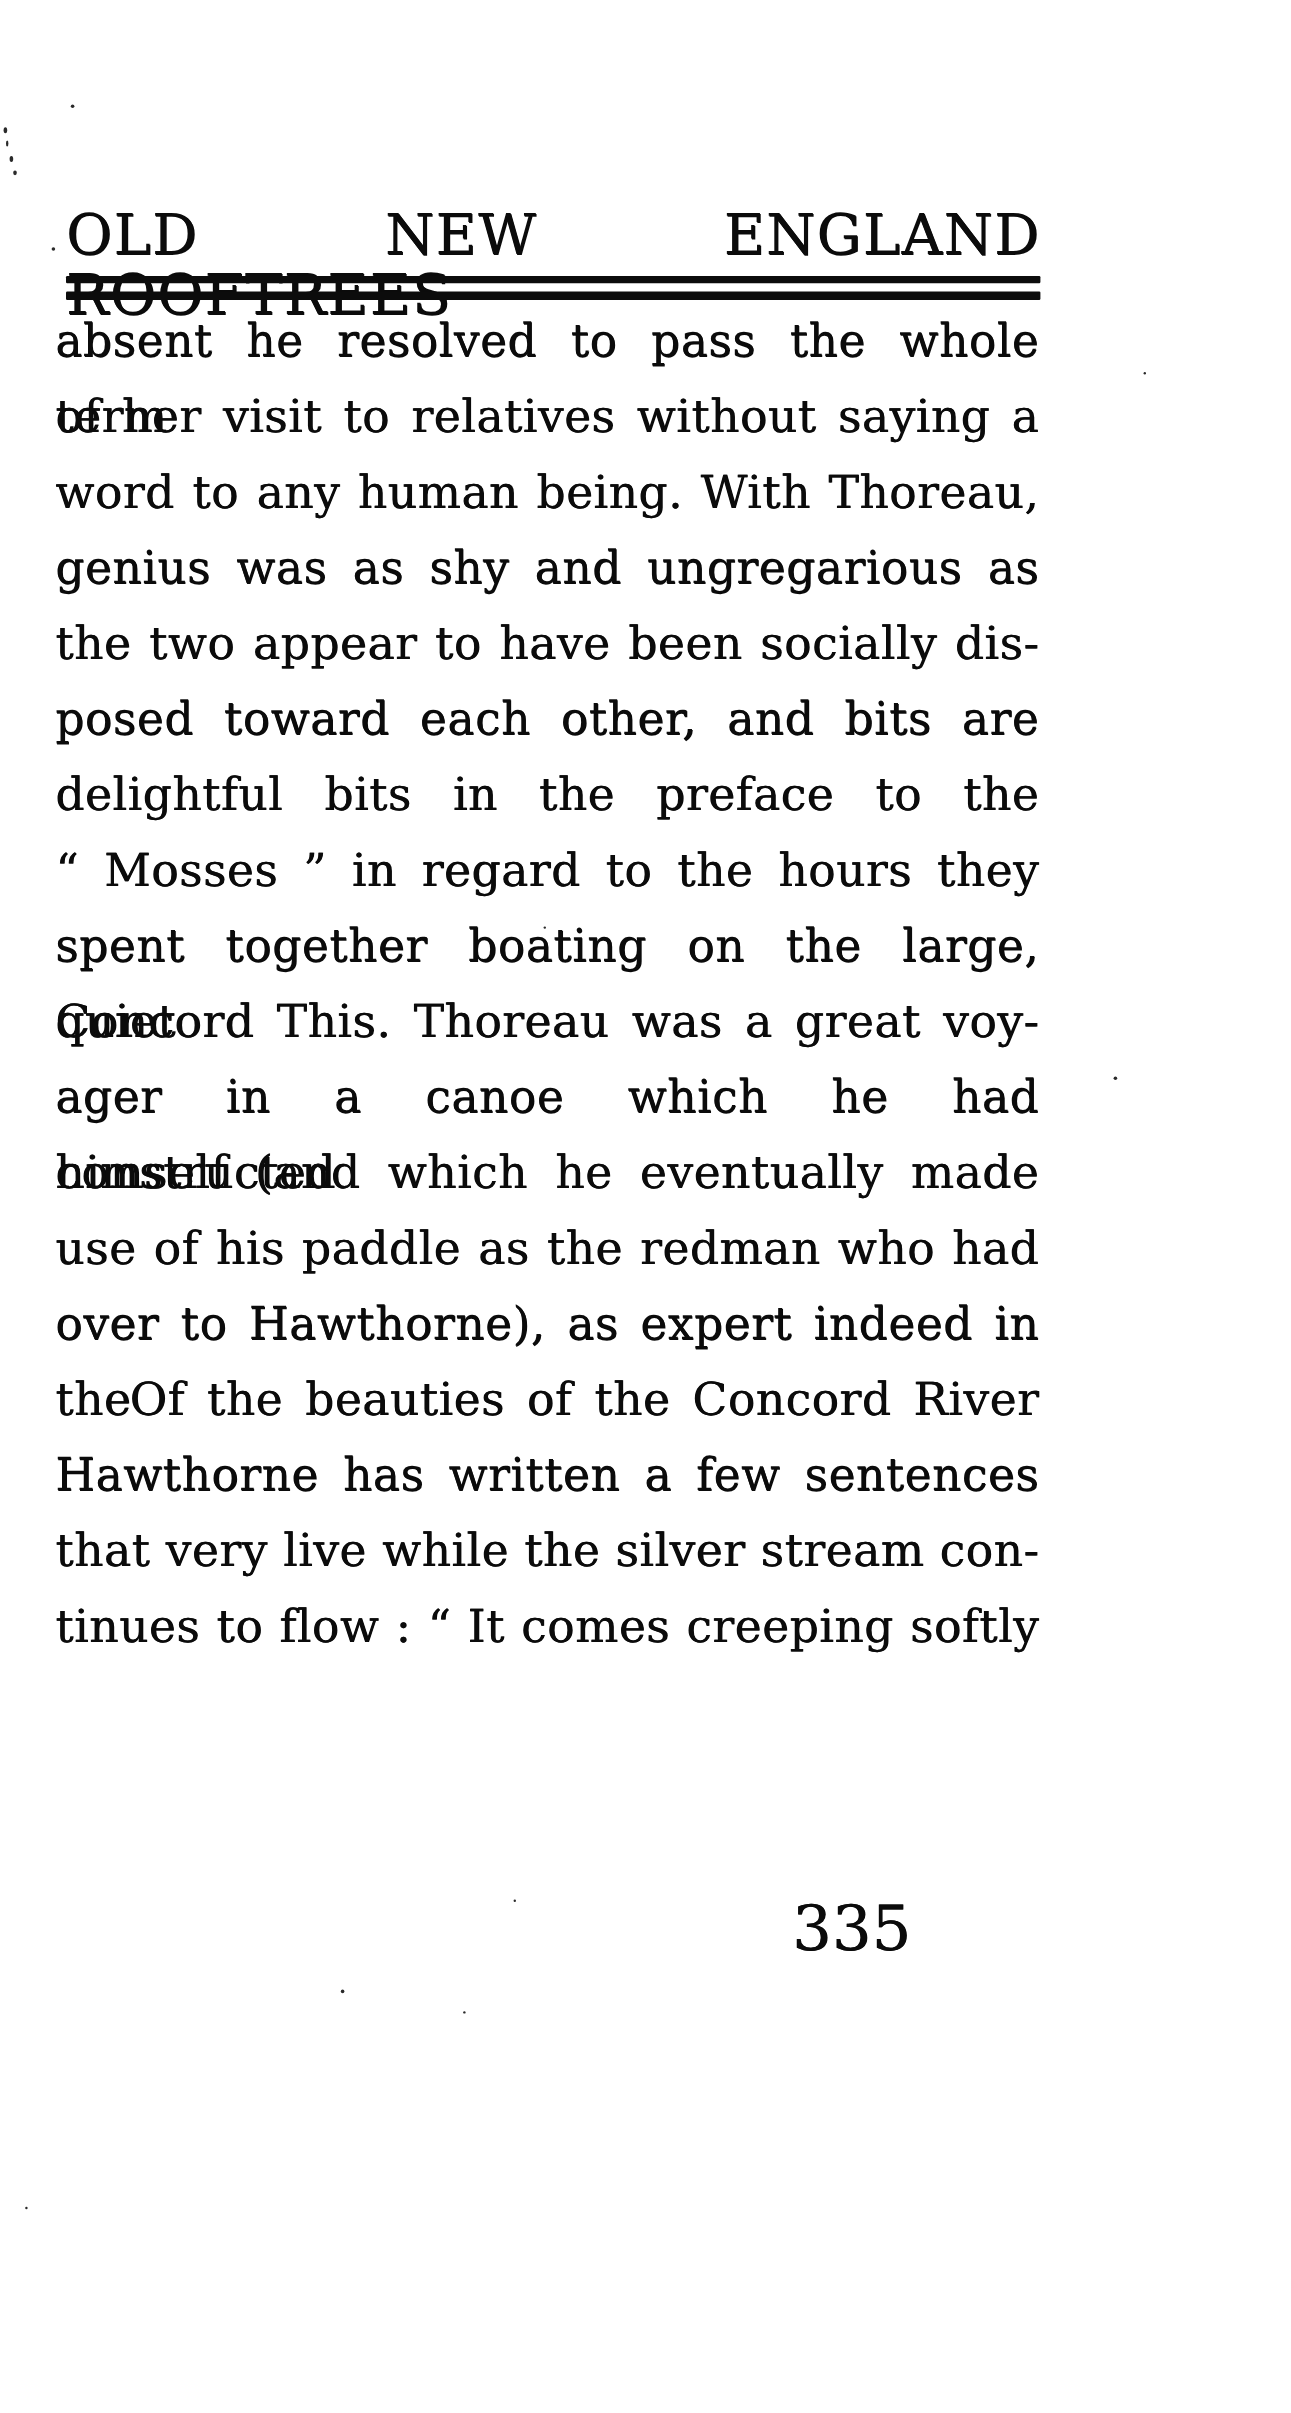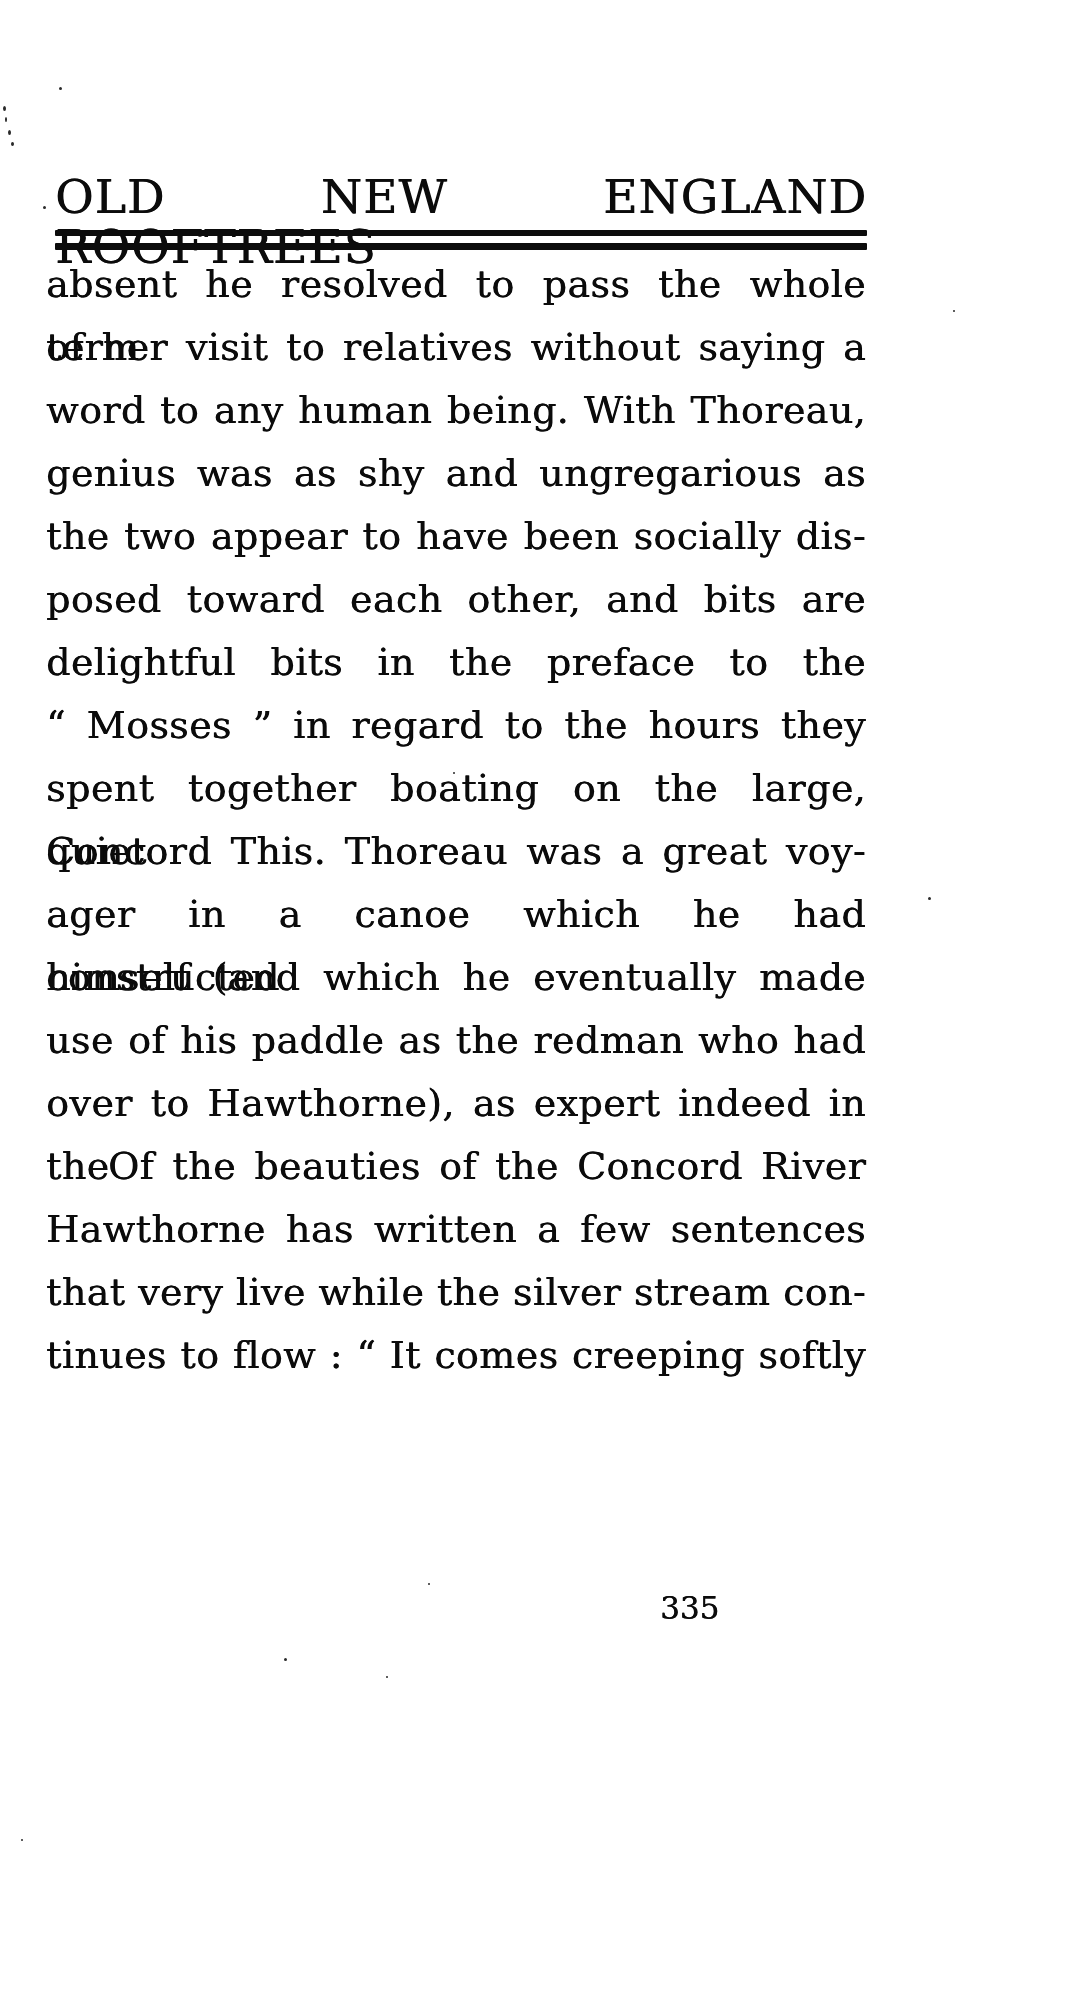--- a/index.html
+++ b/index.html
@@ -37,21 +37,21 @@
   .line{
     text-align:justify;
     text-align-last:justify;
     height:63px;
     overflow:visible;
   }
   .line.indent{text-indent:62px;}
   .page-number{
     position:absolute;
     top:1586px;left:660px;
-    font-size:31px;line-height:44px;
+    font-size:52px;line-height:44px;
     text-shadow:0.5px 0.3px 0 currentColor;
   }
   .speck{
     position:absolute;
     background:#2a2a2a;
     border-radius:50%;
   }
 </style>
 </head>
 <body>

